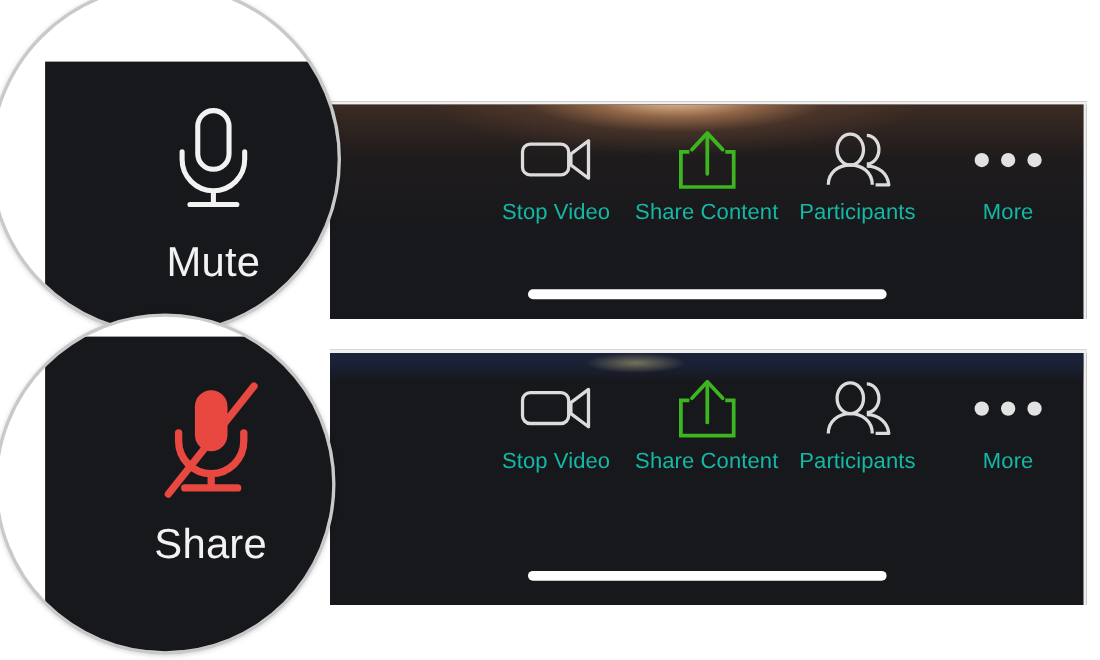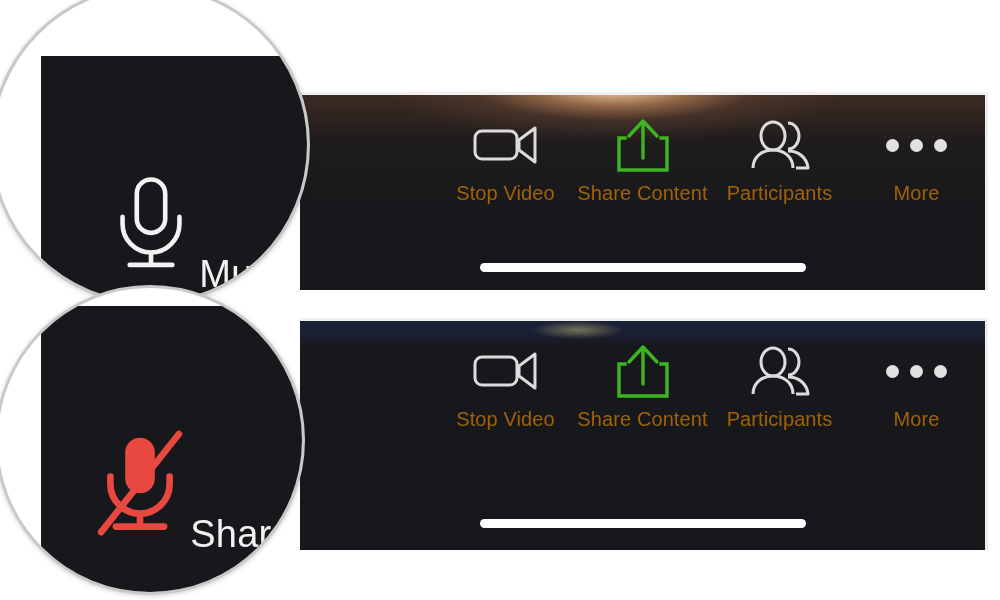--- a/index.html
+++ b/index.html
@@ -116,21 +116,21 @@
   }
   .tb-icon {
     height: 56px;
     display: flex;
     align-items: center;
     justify-content: center;
   }
   .tb-label {
     margin-top: 9px;
     font-size: 20px;
-    color: #a16207;
+    color: #14b8a6;
     letter-spacing: 0.1px;
     white-space: nowrap;
     font-family: "Liberation Sans", sans-serif;
   }
   
   .tb-item.slot-mute { visibility: hidden; }
 
   
   .home-indicator {
     position: absolute;
@@ -151,22 +151,22 @@
     background: #ffffff;
     box-sizing: border-box;
     border: 3px solid #c9c9c9;
     box-shadow: 0 1px 5px rgba(0,0,0,0.18);
     overflow: hidden;
   }
   .mag-inner {
     position: absolute;
     background: #17181c;
     display: flex;
-    flex-direction: row;
-    align-items: flex-end;
+    flex-direction: column;
+    align-items: center;
     justify-content: center;
     overflow: hidden;
   }
   .mag-label {
     color: #f2f2f2;
     font-size: 38px;
     letter-spacing: 0.2px;
     font-family: "Liberation Sans", sans-serif;
     white-space: nowrap;
   }

